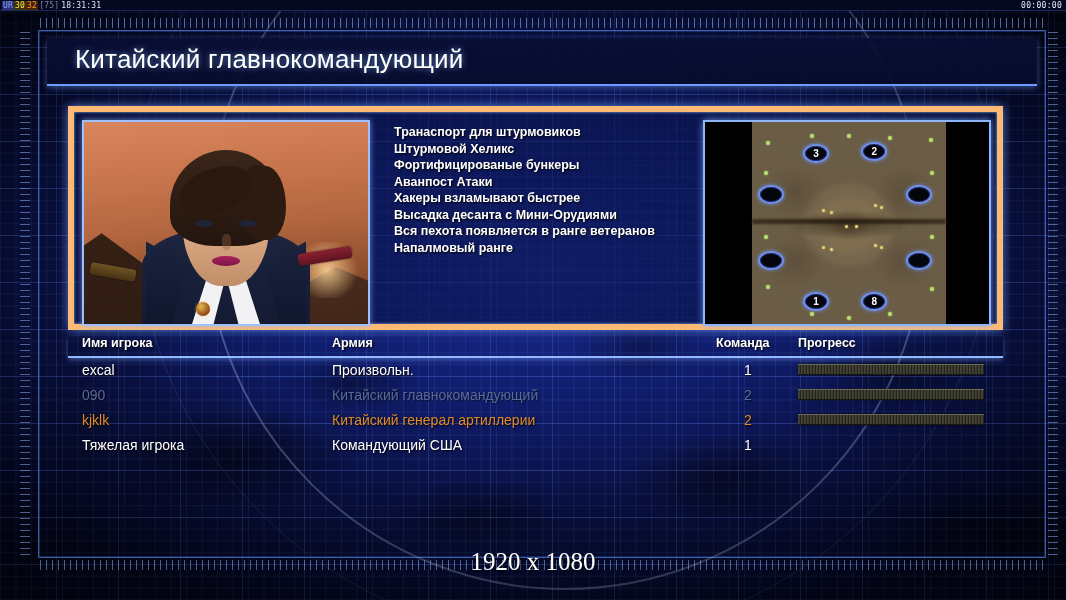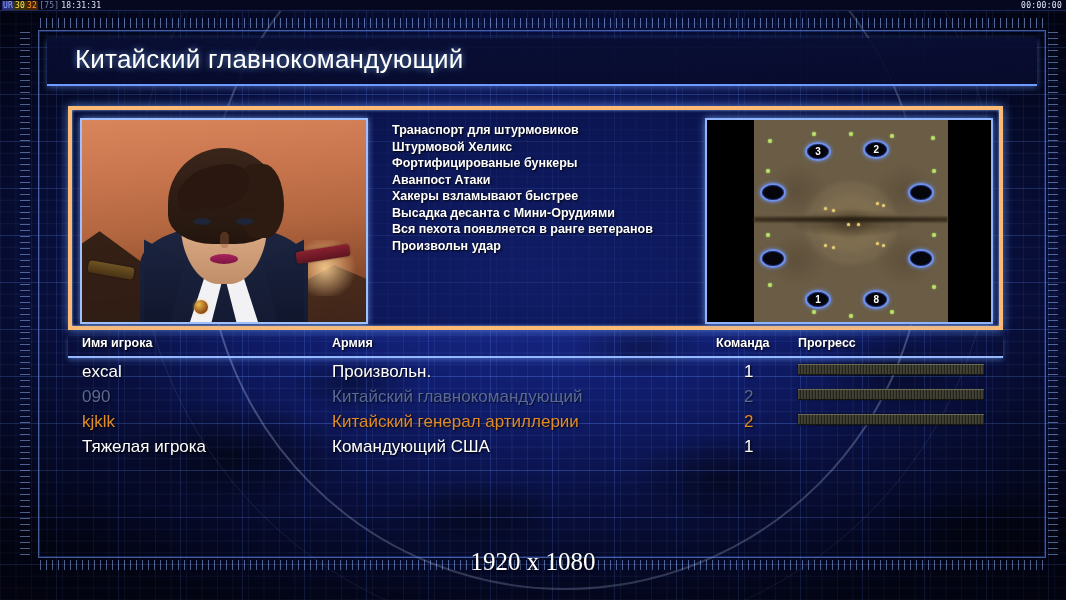--- a/index.html
+++ b/index.html
@@ -127,21 +127,21 @@
     position:absolute; left:28px; top:6px;
     font-size:26px; font-weight:400; color:#ffffff;
     text-shadow:0 0 6px rgba(120,170,255,.8), 1px 1px 2px rgba(0,0,0,.9);
     letter-spacing:.2px;
     white-space:nowrap;
   }
 
   
   .info-panel {
     position:absolute; left:68px; top:106px; width:935px; height:224px;
-    border:4px solid #fdba74;
+    border:6px solid #fdba74;
     box-shadow:0 0 9px rgba(110,160,255,.75), 0 0 3px rgba(160,200,255,.9) inset;
     background:rgba(10,18,70,.55);
     z-index:10;
   }
 
   .portrait {
     position:absolute; left:8px; top:8px; width:288px; height:206px;
     border:2px solid #9ec0ff;
     box-shadow:0 0 6px rgba(140,185,255,.7);
     overflow:hidden;
@@ -309,21 +309,21 @@
     white-space:nowrap;
   }
   .th.c-name { left:14px; }
   .th.c-army { left:264px; }
   .th.c-team { left:648px; }
   .th.c-prog { left:730px; }
 
   .trow { position:relative; height:25px; }
   .cell {
     position:absolute; top:4px;
-    font-size:17px; color:#ffffff;
+    font-size:14px; color:#ffffff;
     text-shadow:1px 1px 2px rgba(0,0,0,.95);
     white-space:nowrap;
   }
   .cell.c-name { left:14px; }
   .cell.c-army { left:264px; }
   .cell.c-team { left:676px; }
   .trow.dim .cell { color:#5a6a96; text-shadow:1px 1px 1px rgba(0,0,0,.6); }
   .trow.accent .cell { color:#e08a28; }
 
   .pbar {
@@ -405,21 +405,21 @@
     </div>
 
     <div class="abilities" id="ability-list">
         <div class="ability">Транаспорт для штурмовиков</div>
         <div class="ability">Штурмовой Хеликс</div>
         <div class="ability">Фортифицированые бункеры</div>
         <div class="ability">Аванпост Атаки</div>
         <div class="ability">Хакеры взламывают быстрее</div>
         <div class="ability">Высадка десанта с Мини-Орудиями</div>
         <div class="ability">Вся пехота появляется в ранге ветеранов</div>
-        <div class="ability">Произвольн удар</div>
+        <div class="ability">Напалмовый ранге</div>
       </div>
 
     <div class="minimap">
       <div class="mm-terrain">
         <div class="mm-dark"></div>
         <div class="mm-river"></div>
         <div id="mm-markers">
             <div class="mm-spot" style="left: calc(33% - 13px); top: calc(15% - 9px);">3</div>
             <div class="mm-spot" style="left: calc(63% - 13px); top: calc(14% - 9px);">2</div>
             <div class="mm-spot" style="left: calc(10% - 13px); top: calc(35% - 9px);"></div>

